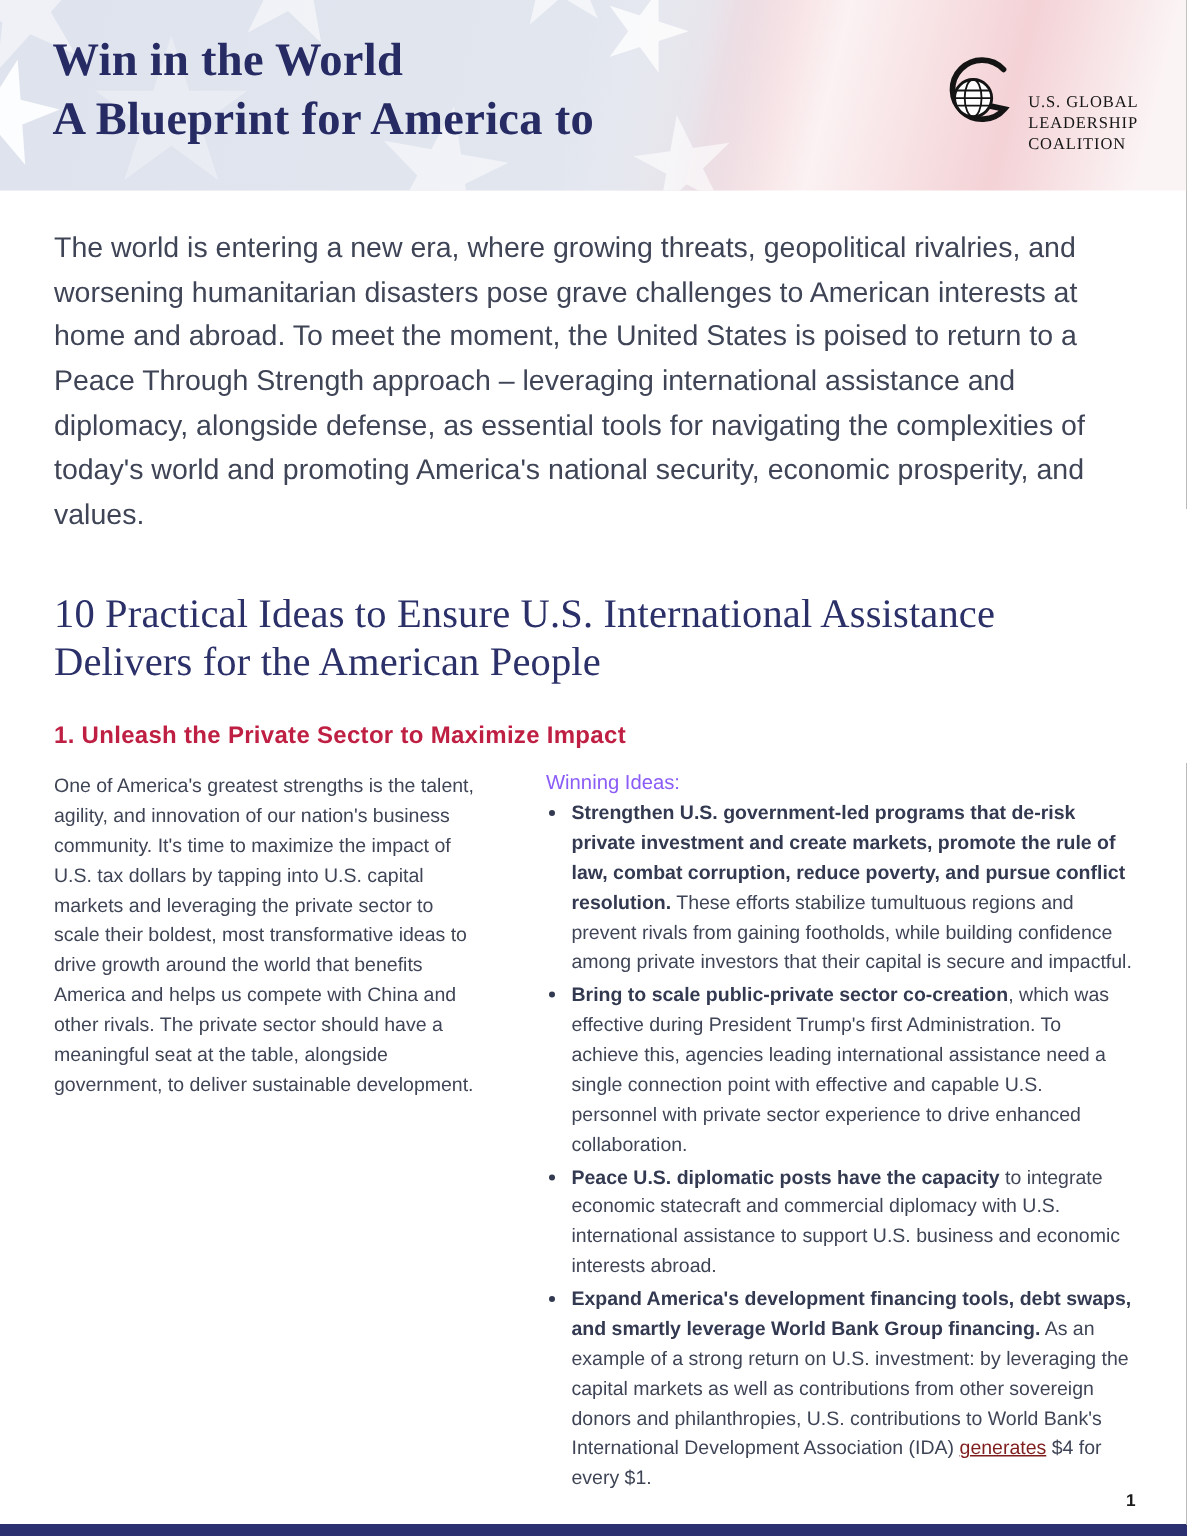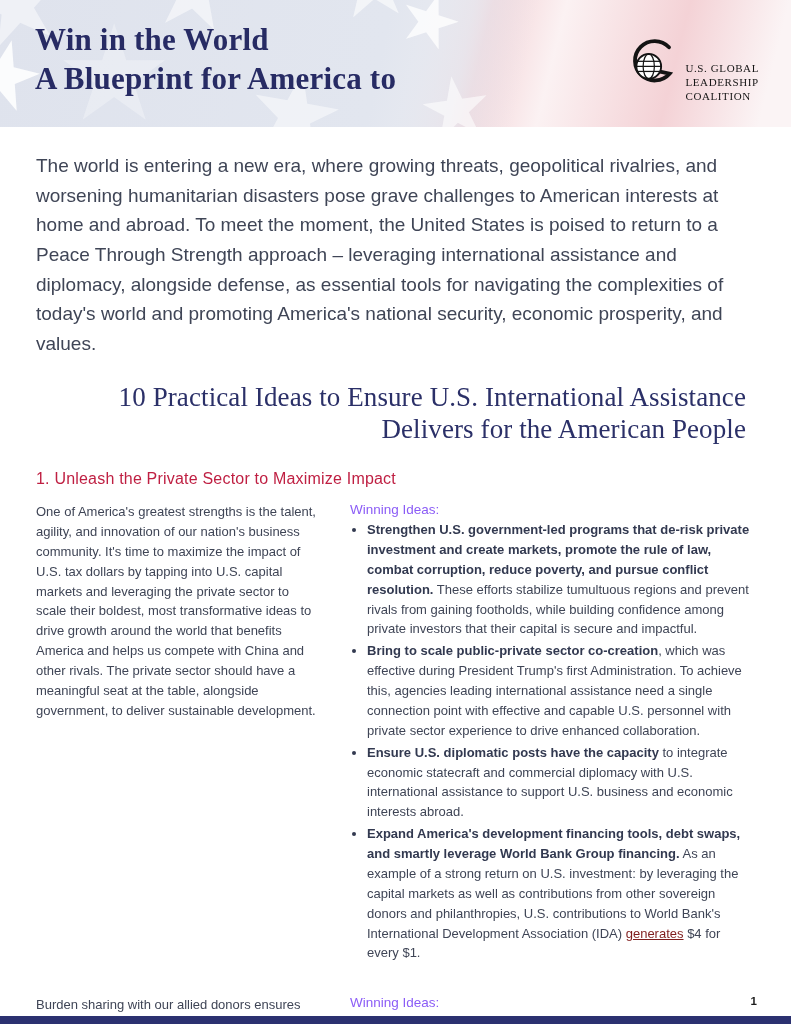--- a/index.html
+++ b/index.html
@@ -26,26 +26,26 @@
   .logo { position:absolute; right:32px; top:26px; display:flex; align-items:center; gap:7px; }
   .logo-text { font-family:"Liberation Serif", serif; font-size:11px; line-height:1.25; letter-spacing:0.6px; color:#161616;margin-top:36px; }
   .logo-text span { display:block; }
 
   
   .content { padding:0 36px; }
   .intro p { margin-top:24px; font-size:19px; line-height:1.56; color:#3f4556; max-width:722px; }
   .intro p + p { margin-top:22px; }
 
   .main-heading {
-    margin-top:24px; font-family:"Liberation Serif", serif; font-weight:400;
-    font-size:27px; line-height:1.18; color:#2b3068; max-width:710px; letter-spacing:0.1px;text-align:right;
+    margin-top:36px; font-family:"Liberation Serif", serif; font-weight:400;
+    font-size:27px; line-height:1.18; color:#2b3068; max-width:710px; letter-spacing:0.1px;
   }
 
-  .section-heading { margin-top:24px; font-size:16px; font-weight:400; color:#bf1f42; letter-spacing:0.2px; }
-  .columns { display:flex; gap:32px; margin-top:14px; }
+  .section-heading { margin-top:24px; font-size:16px; font-weight:700; color:#bf1f42; letter-spacing:0.2px; }
+  .columns { display:flex; gap:46px; margin-top:14px; }
   .col-left { width:282px; flex:none; font-size:13px; line-height:1.53; color:#3f4556; }
   .col-right { flex:1; }
   .wi-label { font-size:13.5px; font-weight:400; color:#8b5cf6; }
   .col-right ul { margin-top:3px; padding-left:17px; list-style:disc; }
   .col-right li { font-size:13px; line-height:1.53; color:#3f4556; margin-bottom:2px; }
   .col-right li::marker { color:#323950; }
   .b { font-weight:700; color:#323950; }
   .link { color:#7f1d1d; text-decoration:underline; cursor:pointer; }
 
   .sec2 { margin-top:30px; }
@@ -103,21 +103,21 @@
 
     <div>
       <h3 class="section-heading">1. Unleash the Private Sector to Maximize Impact</h3>
       <div class="columns">
         <div class="col-left">One of America's greatest strengths is the talent, agility, and innovation of our nation's business community. It's time to maximize the impact of U.S. tax dollars by tapping into U.S. capital markets and leveraging the private sector to scale their boldest, most transformative ideas to drive growth around the world that benefits America and helps us compete with China and other rivals. The private sector should have a meaningful seat at the table, alongside government, to deliver sustainable development.</div>
         <div class="col-right">
           <div class="wi-label">Winning Ideas:</div>
           <ul>
               <li><span class="b">Strengthen U.S. government-led programs that de-risk private investment and create markets, promote the rule of law, combat corruption, reduce poverty, and pursue conflict resolution.</span><span> These efforts stabilize tumultuous regions and prevent rivals from gaining footholds, while building confidence among private investors that their capital is secure and impactful.</span></li>
               <li><span class="b">Bring to scale public-private sector co-creation</span><span>, which was effective during President Trump's first Administration. To achieve this, agencies leading international assistance need a single connection point with effective and capable U.S. personnel with private sector experience to drive enhanced collaboration.</span></li>
-              <li><span class="b">Ensure U.S. diplomatic posts have the capacity</span><span> to integrate economic statecraft and commercial diplomacy with U.S. international assistance to support U.S. business and economic interests abroad.</span></li>
+              <li><span class="b">Peace U.S. diplomatic posts have the capacity</span><span> to integrate economic statecraft and commercial diplomacy with U.S. international assistance to support U.S. business and economic interests abroad.</span></li>
               <li><span class="b">Expand America's development financing tools, debt swaps, and smartly leverage World Bank Group financing.</span><span> As an example of a strong return on U.S. investment: by leveraging the capital markets as well as contributions from other sovereign donors and philanthropies, U.S. contributions to World Bank's International Development Association (IDA) </span><a class="link">generates</a><span> $4 for every $1.</span></li>
             </ul>
         </div>
       </div>
     </div>
 
     <div class="sec2">
       <div class="columns">
         <div class="col-left">Burden sharing with our allied donors ensures every U.S. dollar is maximized and delivers the greatest return for American taxpayers – all while reinforcing America's leadership on the global stage.</div>
         <div class="col-right">

